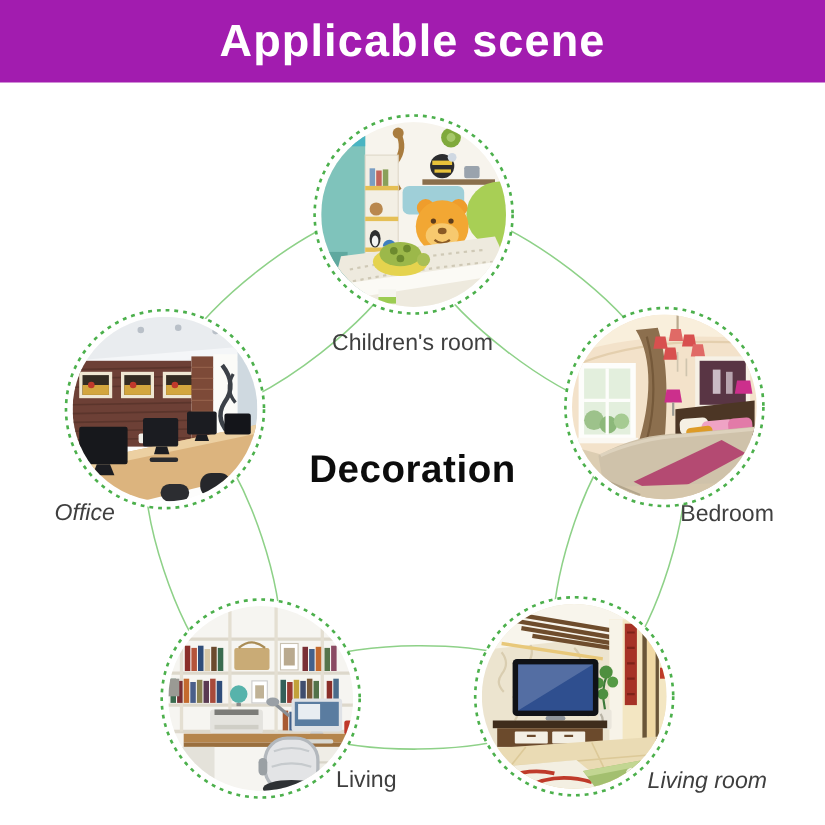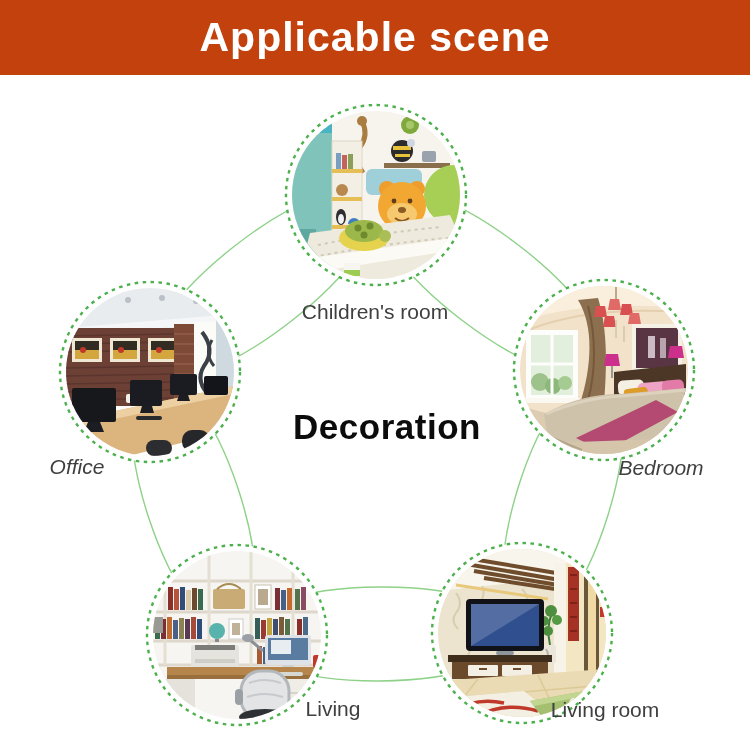--- a/index.html
+++ b/index.html
@@ -2,39 +2,38 @@
 <html><head>
 <meta charset="utf-8">
 <style>
   html,body{margin:0;padding:0;}
   body{
     width:750px;height:750px;background:#ffffff;overflow:hidden;
     font-family:"Liberation Sans", sans-serif;
     position:relative;
   }
   .header{
-    width:750px;height:75px;background:#c2410c;
+    width:750px;height:75px;background:#a21caf;
     display:flex;align-items:center;justify-content:center;
   }
   .header h1{
     margin:0;color:#ffffff;font-size:41px;font-weight:bold;letter-spacing:1px;
   }
   .diagram{
     position:relative;width:750px;height:675px;
   }
   .diagram svg{position:absolute;left:0;top:0;}
   .node-label{
     position:absolute;transform:translate(-50%,-50%);
     font-size:21px;color:#3f3f3f;white-space:nowrap;
   }
   .center-label{
     position:absolute;transform:translate(-50%,-50%);
     font-size:35px;font-weight:bold;color:#0c0c0c;letter-spacing:0.5px;
     white-space:nowrap;
-    margin-left:12px;
   }
 </style>
 </head>
 <body>
 
 <header class="header">
   <h1>Applicable scene</h1>
 </header>
 
 <div class="diagram">
@@ -396,18 +395,18 @@
           <polygon points="92,152 168,138 168,143 96,157" fill="#c2d692"></polygon>
           <circle cx="136" cy="154" r="5" fill="#f4f2ea"></circle>
         </g>
       </g>
       <circle cx="522" cy="558" r="90" fill="none" stroke="#4cb04c" stroke-width="2.4" stroke-dasharray="3.5 4.5"></circle>
     </g>
   </svg>
 
   <div class="node-label" style="left:375px;top:237px;">Children's room</div>
   <div class="node-label" style="left:77px;top:392px;font-style:italic;">Office</div>
-  <div class="node-label" style="left:661px;top:393px;font-style:italic;">Bedroom</div>
+  <div class="node-label" style="left:661px;top:393px;">Bedroom</div>
   <div class="node-label" style="left:333px;top:634px;">Living</div>
-  <div class="node-label" style="left:605px;top:635px;">Living room</div>
+  <div class="node-label" style="left:643px;top:635px;font-style:italic;">Living room</div>
 
   <div class="center-label" style="left:375px;top:352px;">Decoration</div>
 </div>
 
 </body></html>

